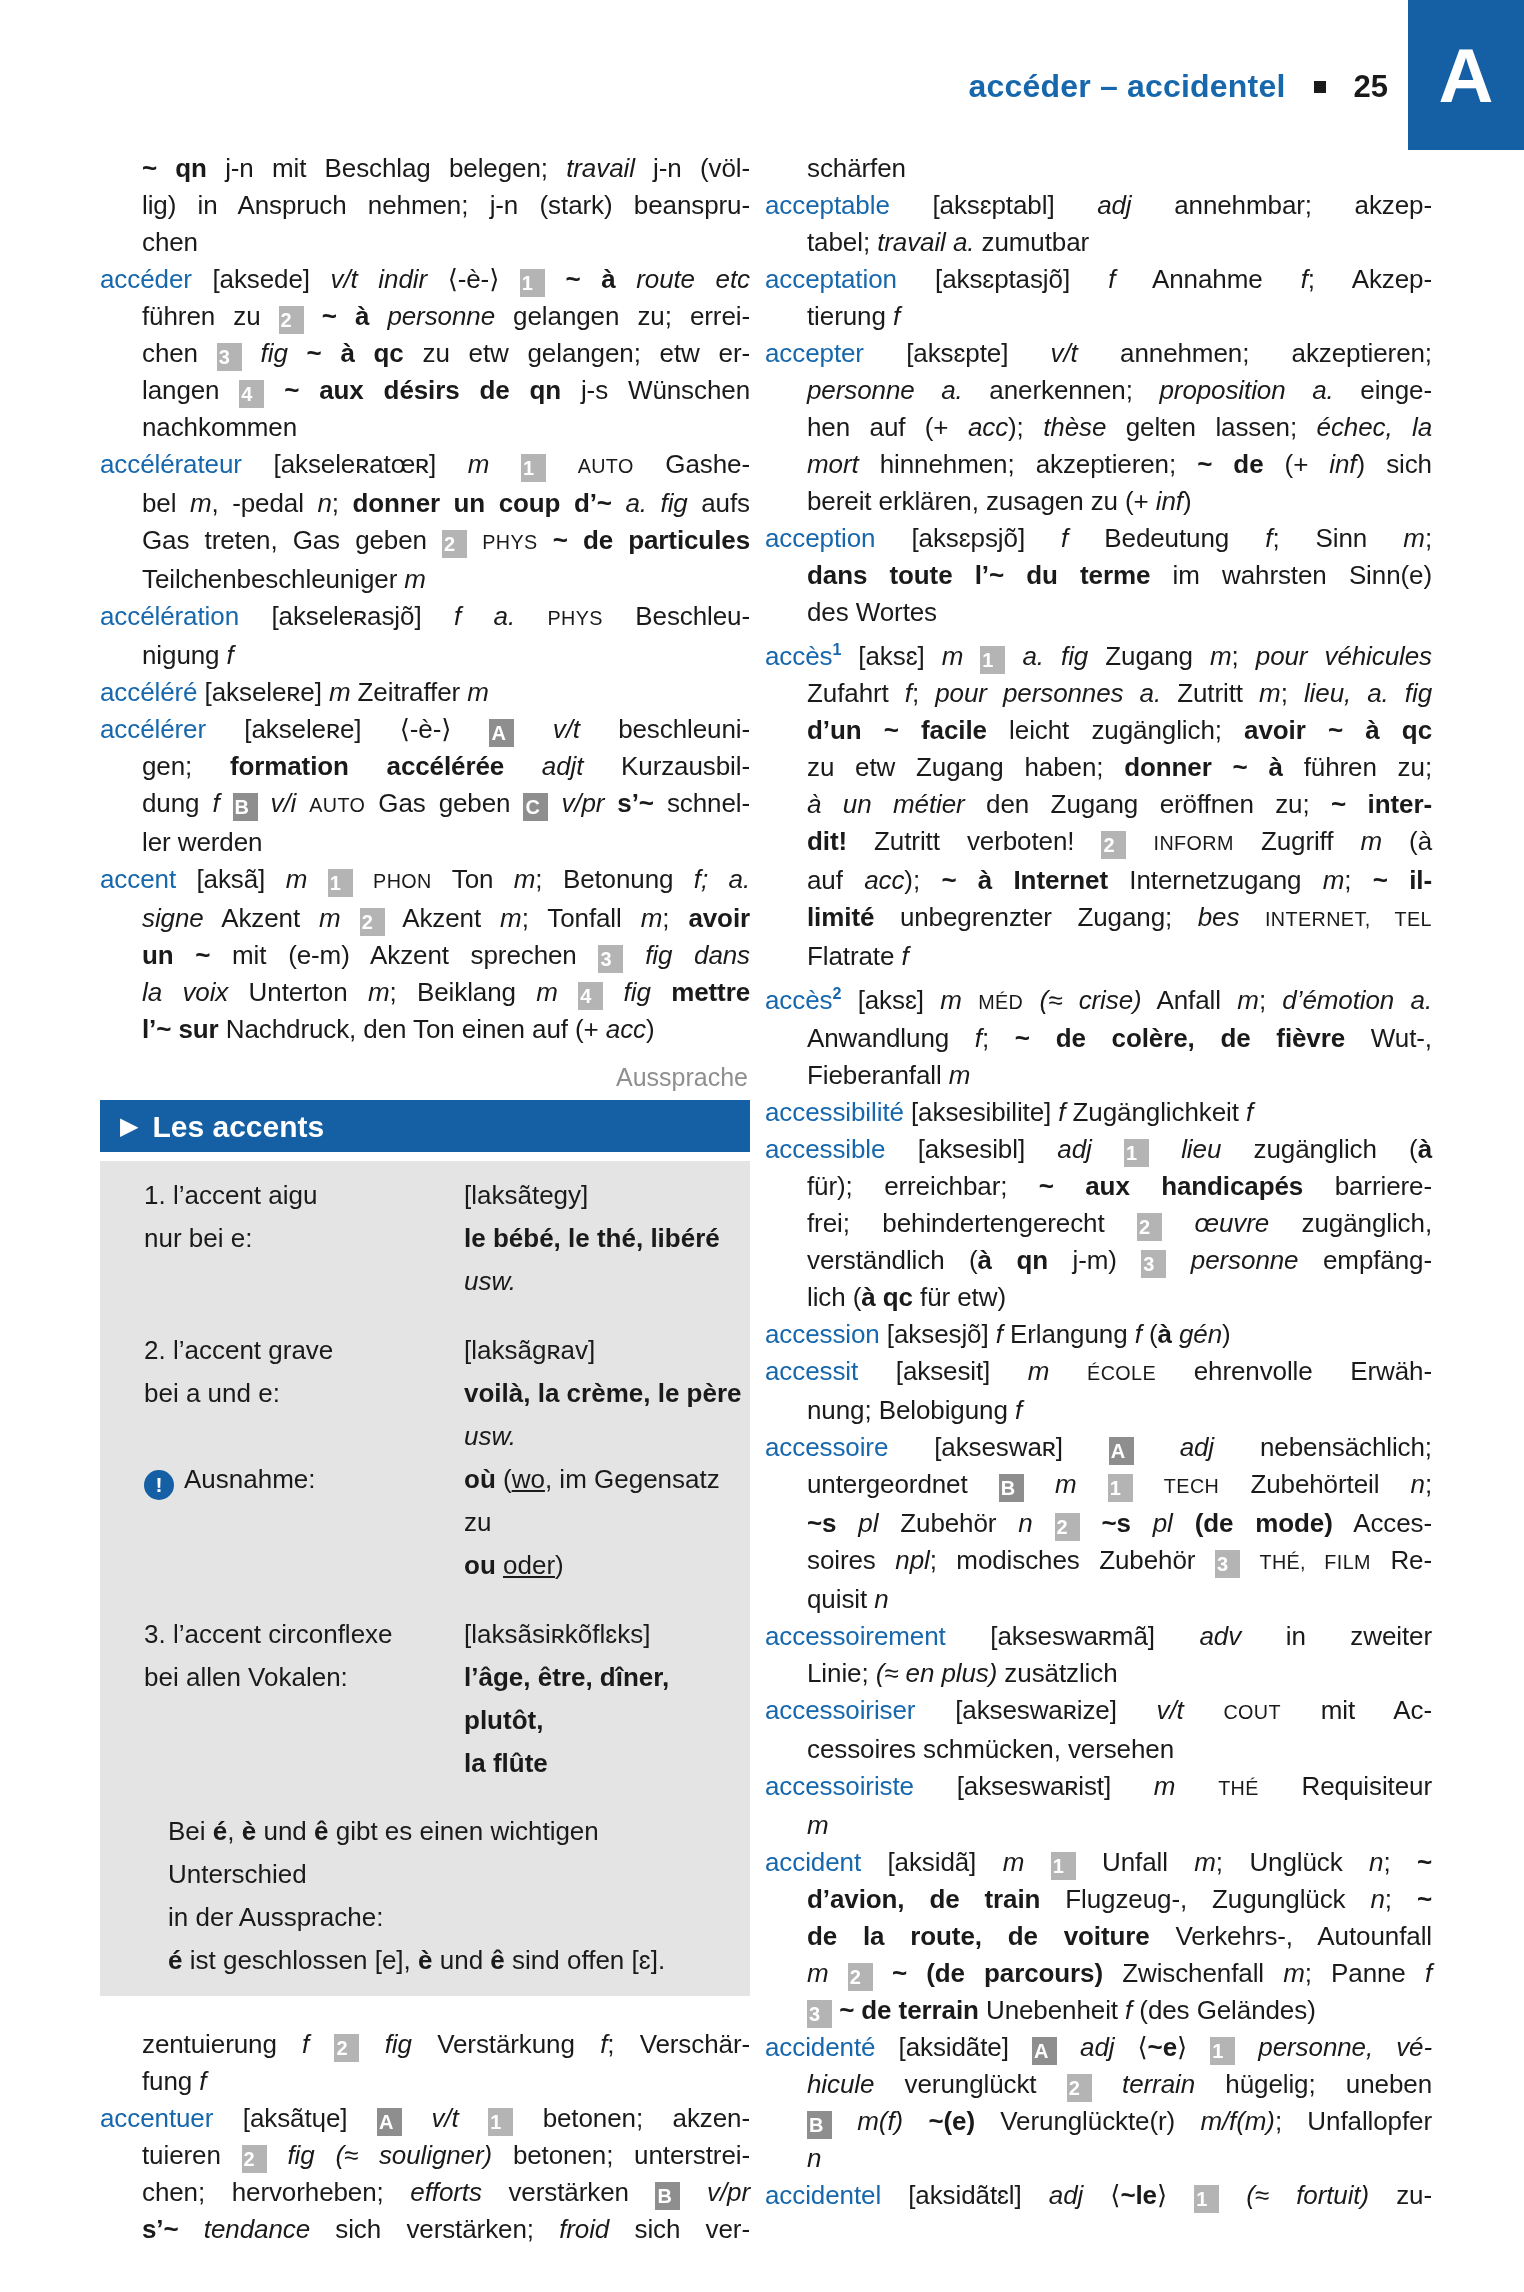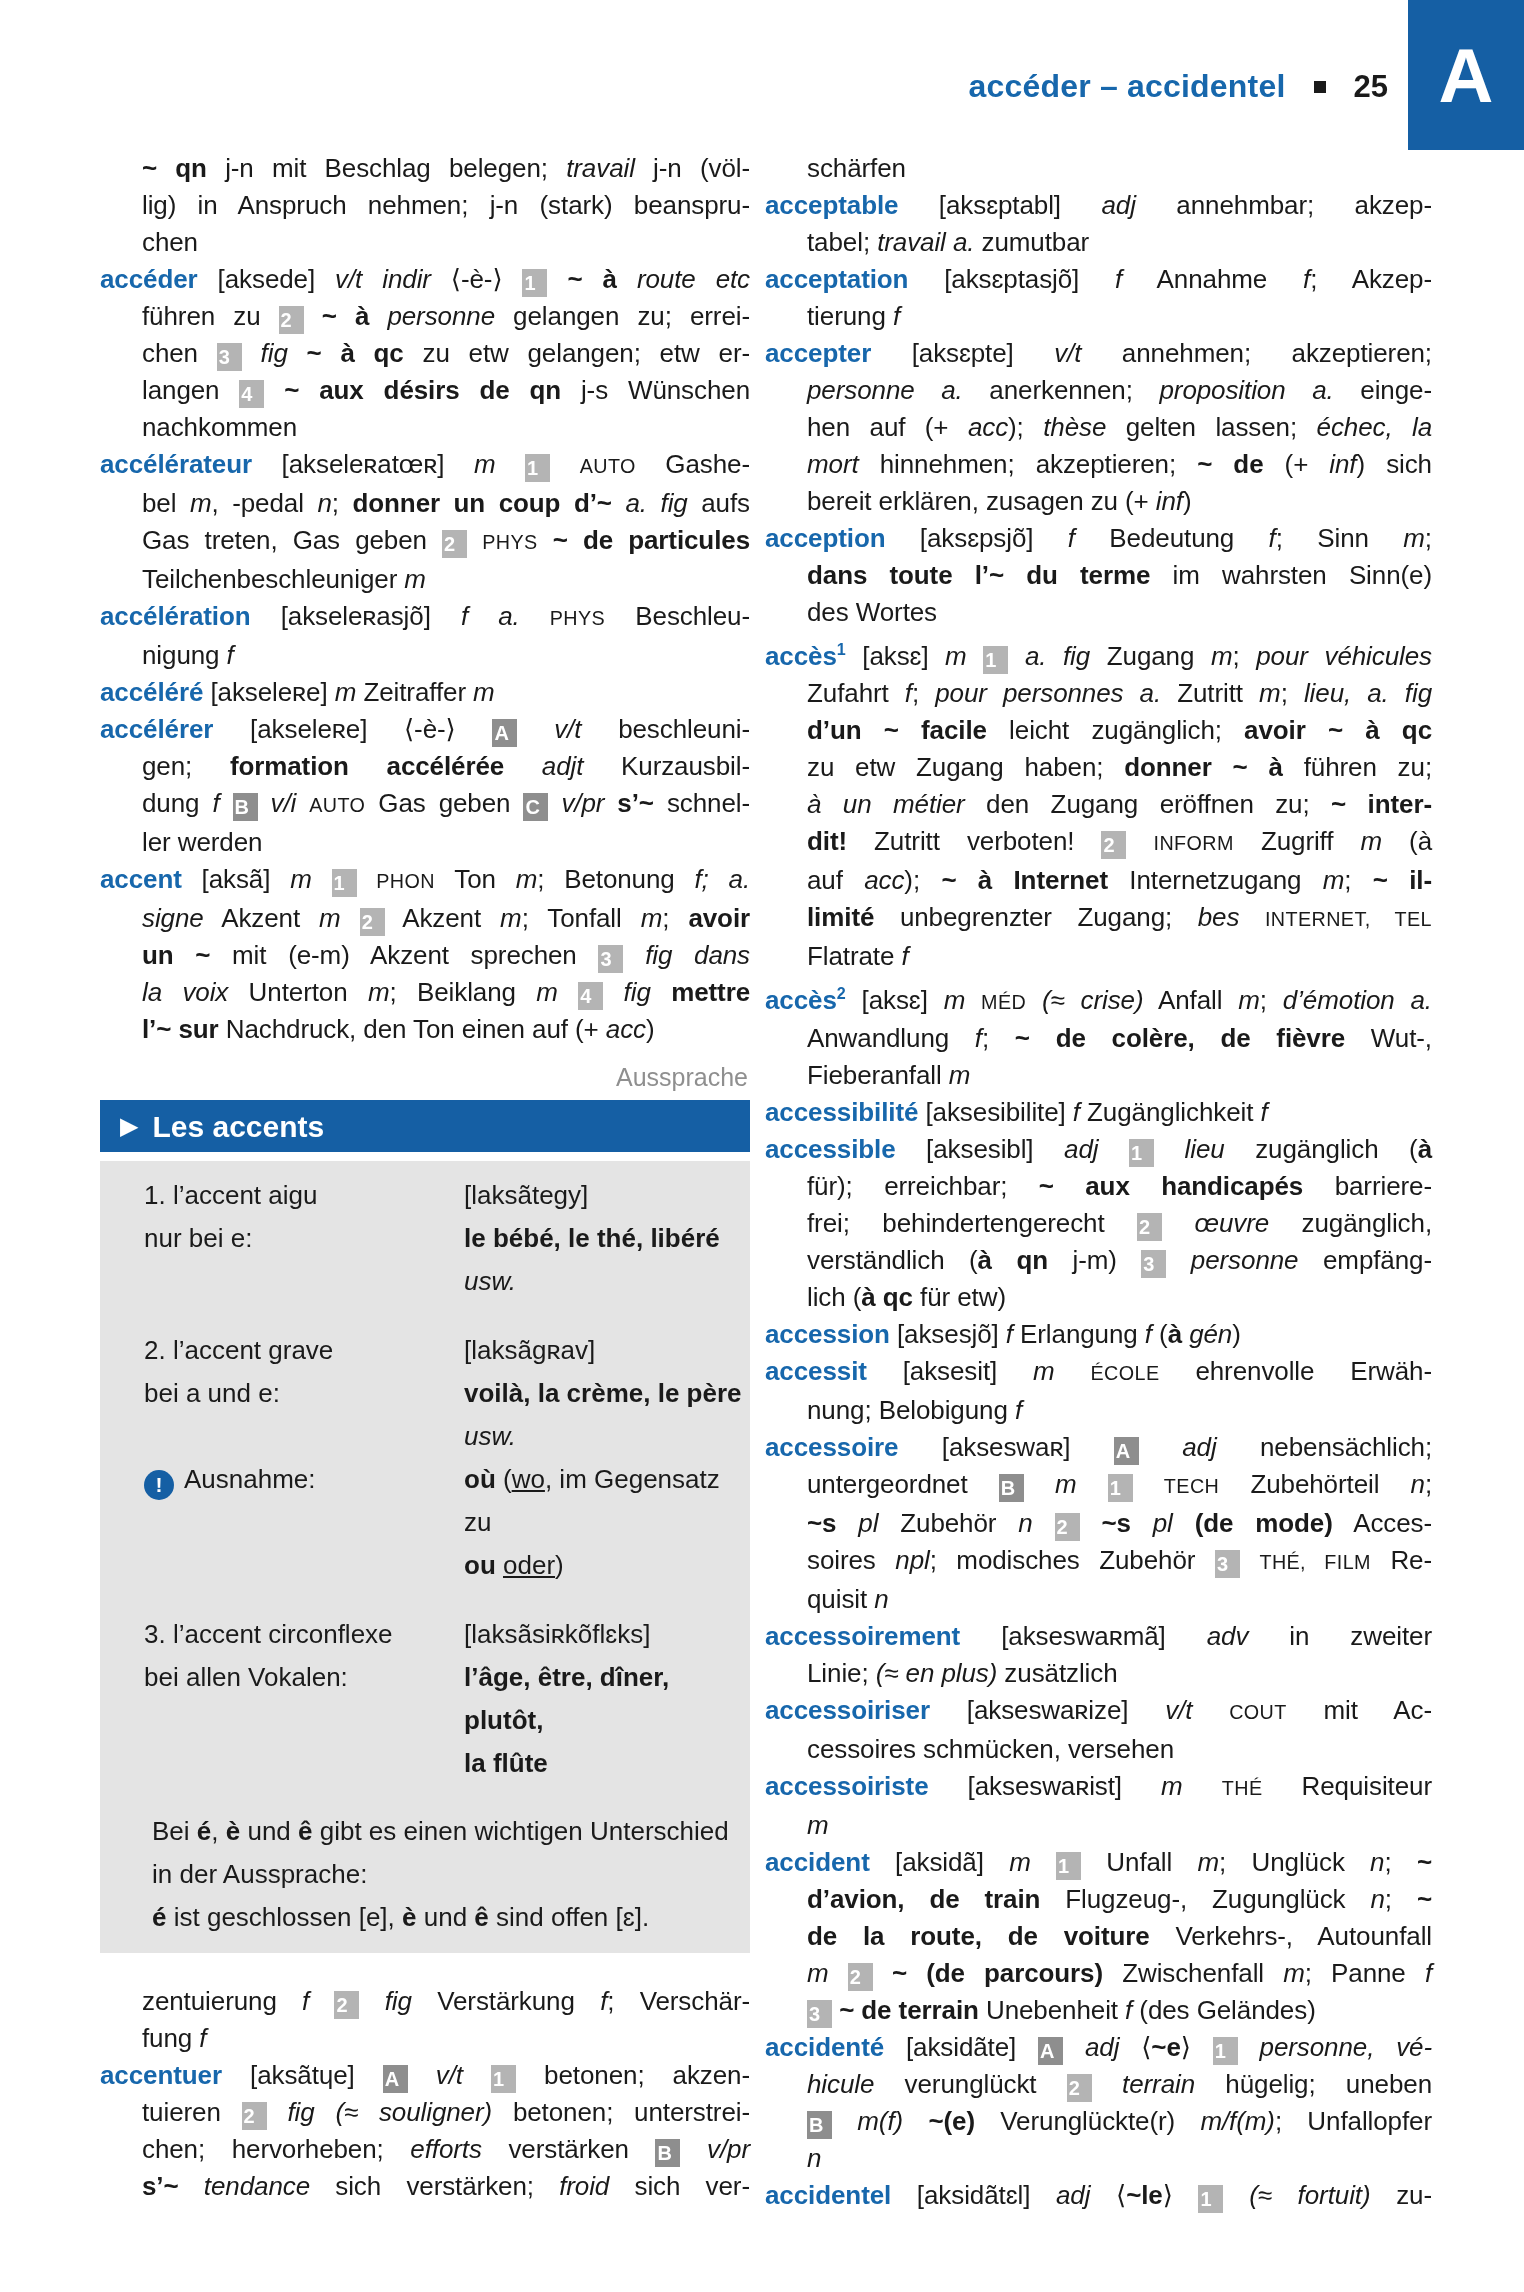--- a/index.html
+++ b/index.html
@@ -15,39 +15,39 @@
   .tab{position:absolute;top:0;right:0;width:116px;height:150px;background:var(--blue,#155fa4);
        display:flex;align-items:center;justify-content:center;color:#fff;font-weight:bold;font-size:76px;}
   
   .cols{position:absolute;left:100px;top:150px;width:1332px;display:flex;gap:15px;}
   .col{font-size:26px;line-height:37px;}
   .col.left{width:650px;}
   .col.right{width:667px;}
   .ln{text-align:justify;text-align-last:justify;white-space:normal;letter-spacing:-0.1px;}
   .ln.end{text-align-last:left;}
   .ln.cont{padding-left:42px;}
-  .hw{color:var(--hw,#1767ac);font-weight:bold;}
+  .hw{color:var(--hw,#1767ac);font-weight:normal;}
   sup.hs{color:var(--hw,#1767ac);font-weight:bold;font-size:.62em;}
   .sc{font-size:.76em;letter-spacing:.4px;}
   .mk{display:inline-block;min-width:25px;height:28px;line-height:28px;text-align:center;
       color:#fff;font-weight:bold;font-size:20px;vertical-align:-2px;padding:0 2px;box-sizing:border-box;}
   .mk.num{background:var(--num,#b4b4b4);}
   .mk.let{background:var(--let,#8e8e8e);}
   .ul{text-decoration:underline;}
   .xicon{display:inline-block;width:30px;height:30px;border-radius:50%;background:var(--blue,#155fa4);
          color:#fff;text-align:center;line-height:30px;font-weight:bold;font-size:21px;margin-right:10px;vertical-align:-4px;}
   
   .auss{font-size:25px;color:var(--gray_label,#8f8f8f);text-align:right;margin:14px 2px 8px 0;line-height:30px;}
   .box{width:650px;}
   .box-bar{height:52px;background:var(--blue,#155fa4);color:#fff;display:flex;align-items:center;
            padding-left:20px;gap:14px;font-weight:bold;font-size:30px;margin-bottom:9px;}
   .box-bar .tri{font-size:24px;line-height:1;}
   .box-row{background:var(--box,#e4e4e4);display:grid;grid-template-columns:320px 1fr;
            padding:13px 8px 13px 44px;font-size:26px;line-height:43px;}
-  .box-note{background:var(--box,#e4e4e4);padding:12px 14px 14px 52px;font-size:26px;line-height:43px;}
+  .box-note{background:var(--box,#e4e4e4);padding:12px 14px 14px 68px;font-size:26px;line-height:43px;}
   .bx-ln{text-align:left;}
   .gap-after-box{height:30px;}
 </style>
 </head>
 <body>
 
 <div class="page">
 
   <div class="hdr">
     <span class="guide">accéder – accidentel</span>

